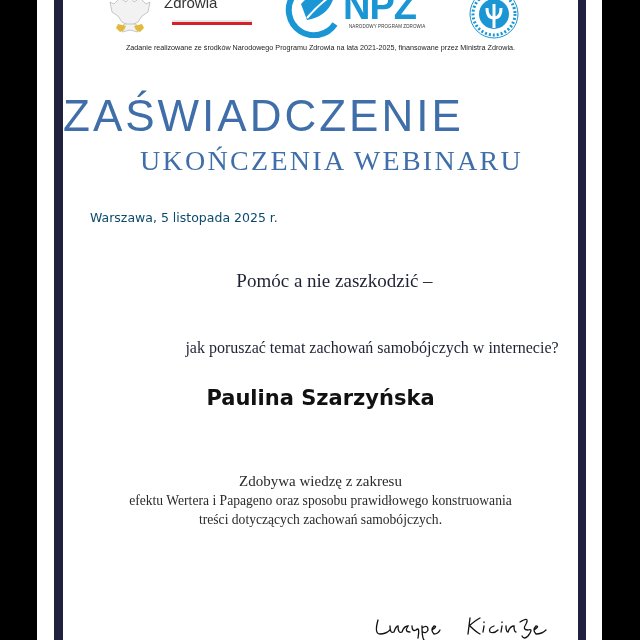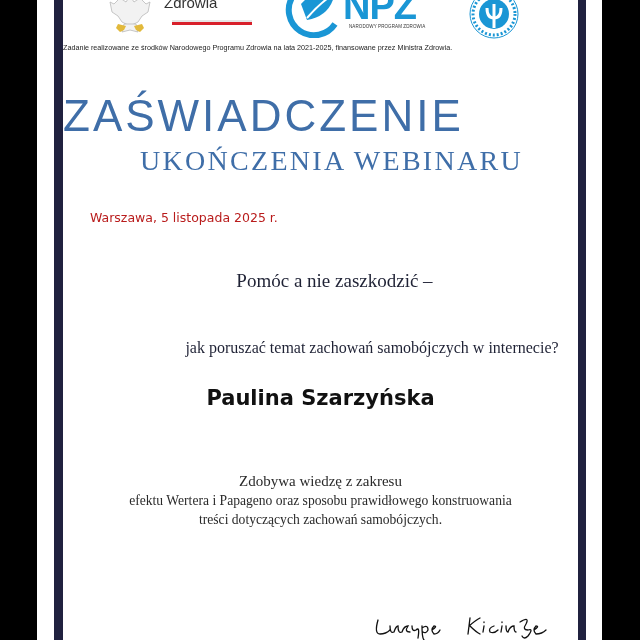--- a/index.html
+++ b/index.html
@@ -30,38 +30,38 @@
       color: #1a96d5; letter-spacing: -1px; line-height: 36px;
     }
     .npz-sub {
       position: absolute; left: 64px; top: 38px;
       font-family: "Liberation Sans", sans-serif; font-size: 4.5px; color: #333; letter-spacing: 0.1px;
       white-space: nowrap;
     }
     .logo-iz { position: absolute; left: 405px; top: -12px; width: 52px; height: 52px; }
 
     .funding {
-      position: absolute; left: 0; width: 515px; top: 43px; text-align: left;
+      position: absolute; left: 0; width: 515px; top: 43px; text-align: center;
       font-family: "Liberation Sans", sans-serif; font-size: 7.2px; color: #222; white-space: nowrap;
     }
 
     .title1 {
       position: absolute; left: 0; width: 515px; top: 92px; text-align: left;
       font-family: Liberation Sans, sans-serif; font-size: 44px; color: #3f6ea8;
       letter-spacing: 3px; line-height: 48px; white-space: nowrap;
     }
     .title2 {
       position: absolute; left: 0; width: 515px; top: 145px; text-align: center;
       font-family: "Liberation Serif", serif; font-size: 28px; color: #3f6ea8;
       letter-spacing: 2.3px; line-height: 32px; white-space: nowrap; padding-left: 22px;
     }
 
     .date {
       position: absolute; left: 27px; top: 210px;
-      font-family: "DejaVu Sans", sans-serif; font-size: 12.5px; color: #b91c1c; white-space: nowrap;
+      font-family: "DejaVu Sans", sans-serif; font-size: 12.5px; color: #0c4a6e; white-space: nowrap;
     }
 
     .topic1 {
       position: absolute; left: 0; width: 515px; top: 270px; text-align: center;
       font-family: "Liberation Serif", serif; font-size: 19px; color: #1f2235; white-space: nowrap; padding-left: 28px;
     }
     .topic2 {
       position: absolute; left: 0; width: 618px; top: 299px; text-align: center;
       font-family: "Liberation Serif", serif; font-size: 16px; color: #1f2235; white-space: nowrap; margin-top: 40px;
     }

